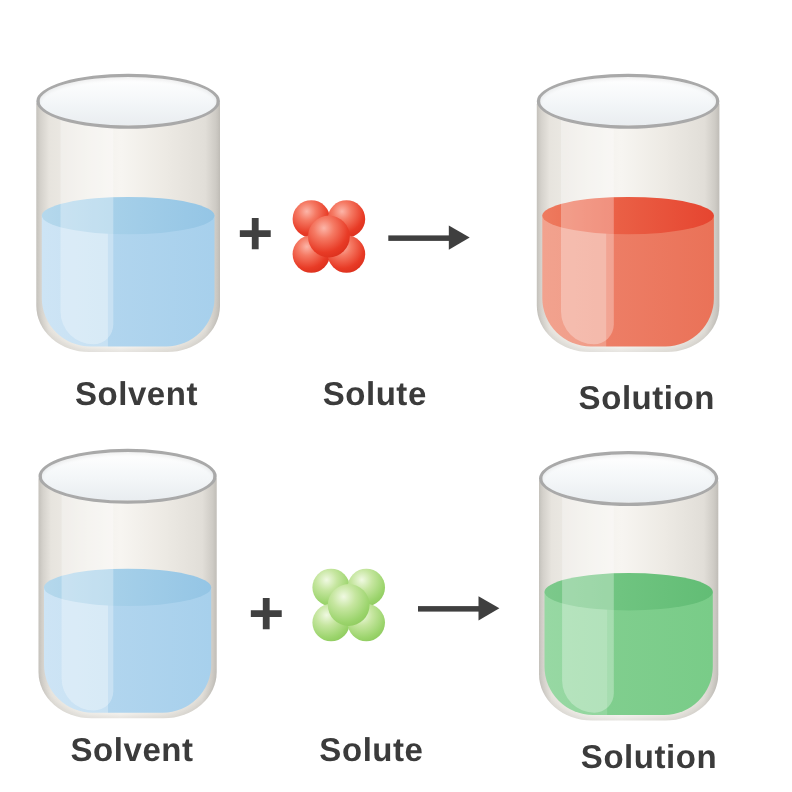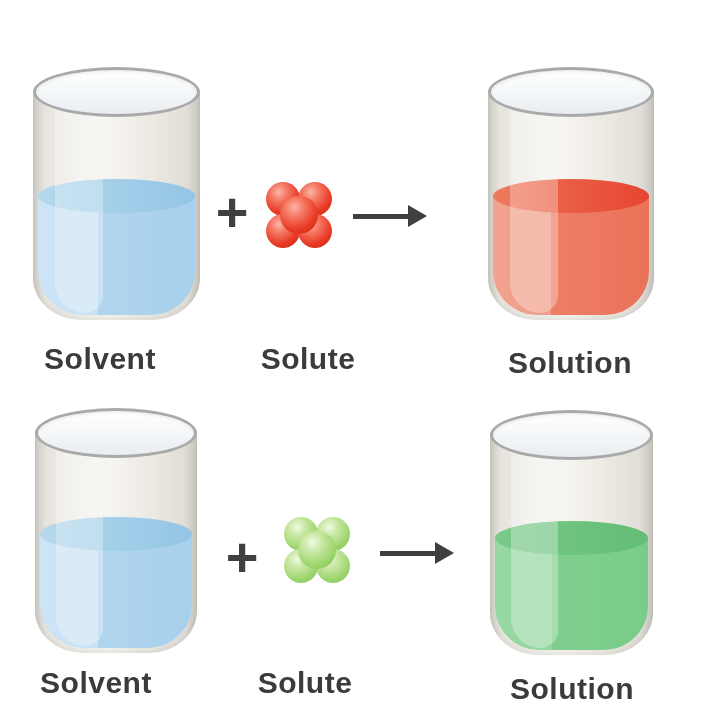--- a/index.html
+++ b/index.html
@@ -59,21 +59,21 @@
   .arrow{position:absolute;width:74px;height:22px;}
   .arrow::before{
     content:"";position:absolute;left:0;right:15px;top:8.5px;height:5px;background:#3f3f3f;
   }
   .arrow::after{
     content:"";position:absolute;right:0;top:0;width:0;height:0;
     border-left:19px solid #3f3f3f;border-top:11px solid transparent;border-bottom:11px solid transparent;
   }
   
   .lbl{
-    position:absolute;width:160px;height:34px;text-align:center;
+    position:absolute;width:160px;height:34px;text-align:right;
     color:#3b3b3b;font-size:30px;font-weight:bold;line-height:34px;
     letter-spacing:0.5px;
   }
 </style>
 </head>
 <body>
 
 <div id="stage">
 
   <div class="beaker" style="left:33px;top:67px;width:167px;height:253px">

